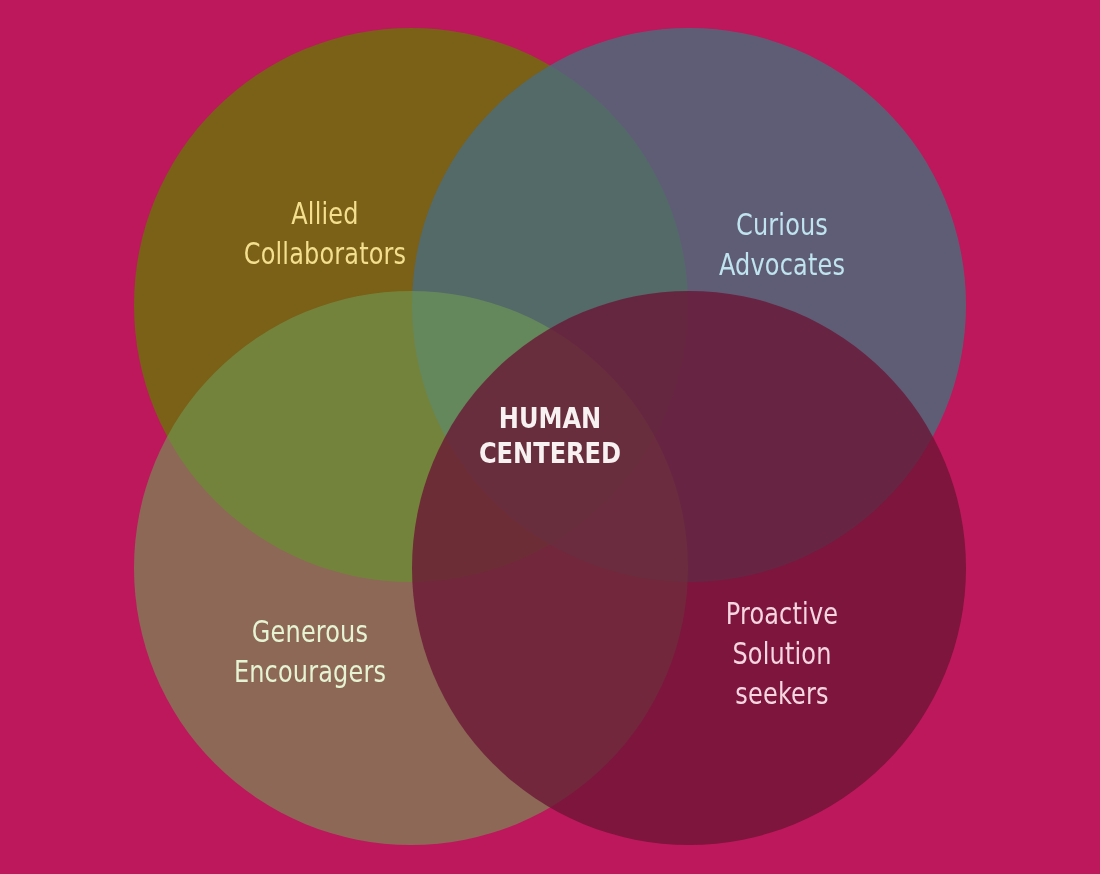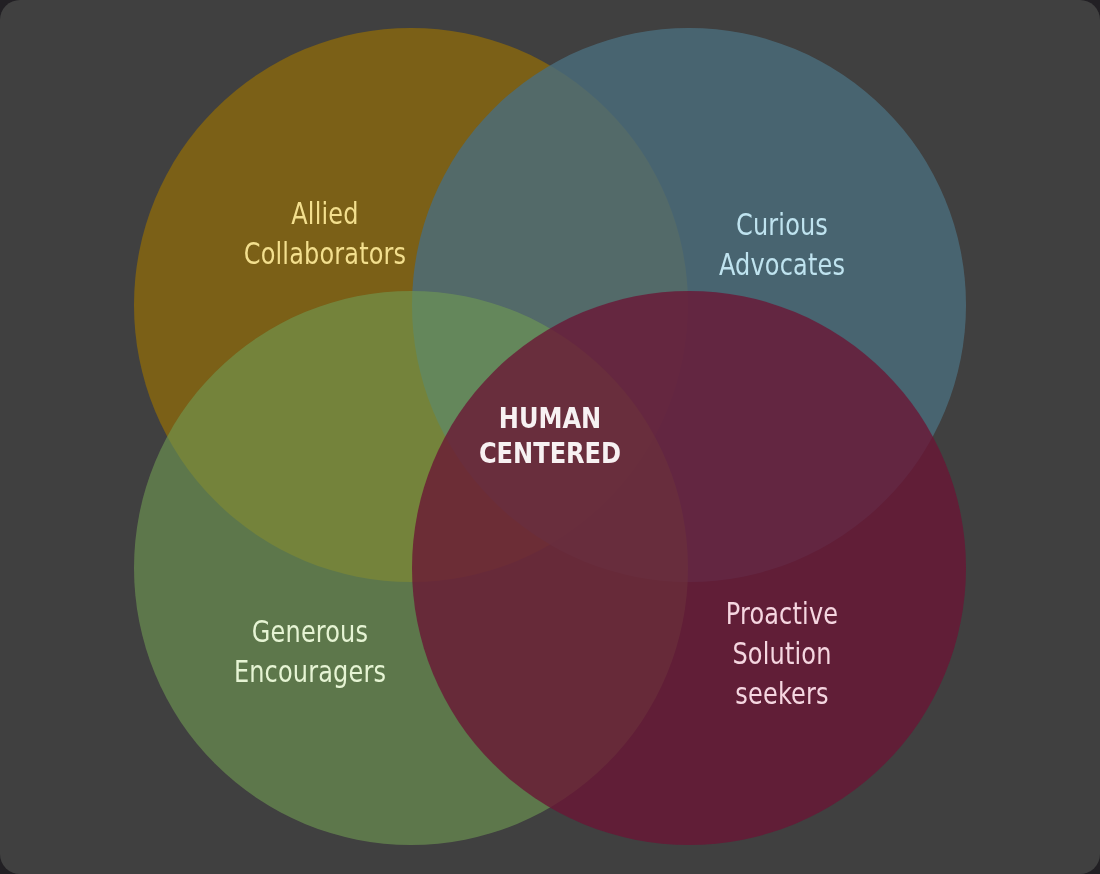--- a/index.html
+++ b/index.html
@@ -4,24 +4,23 @@
   <style>
     html, body {
       margin: 0;
       padding: 0;
       background: #222024;
     }
     .stage {
       position: relative;
       width: 1100px;
       height: 874px;
-      background: #404040;
+      background: #be185d;
       overflow: hidden;
       font-family: "Liberation Sans", "DejaVu Sans", sans-serif;
-      border-radius: 20px;
     }
     svg.venn {
       position: absolute;
       left: 0;
       top: 0;
       width: 1100px;
       height: 874px;
     }
     .label {
       position: absolute;

